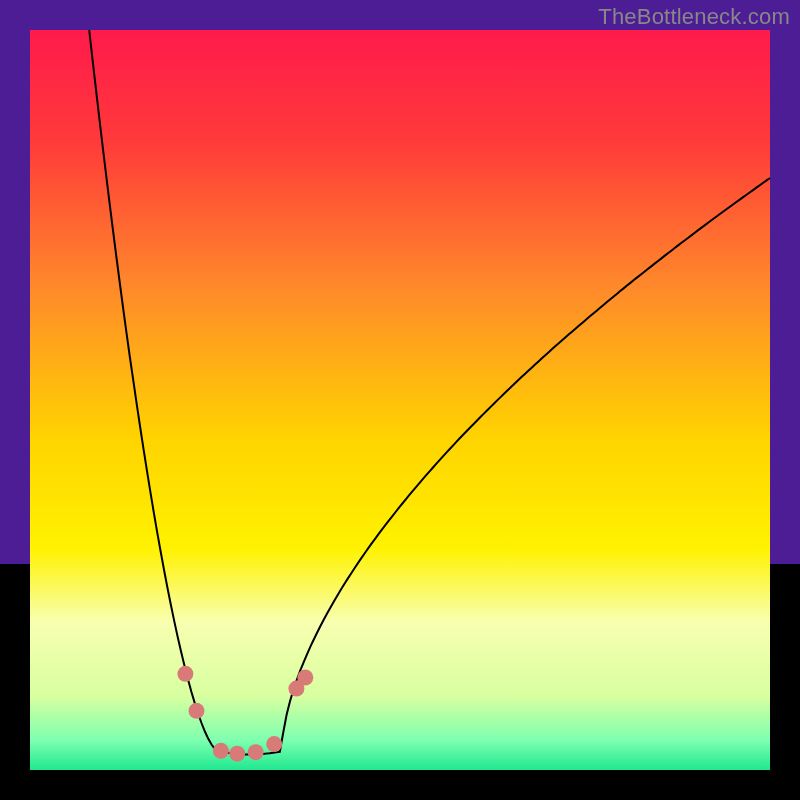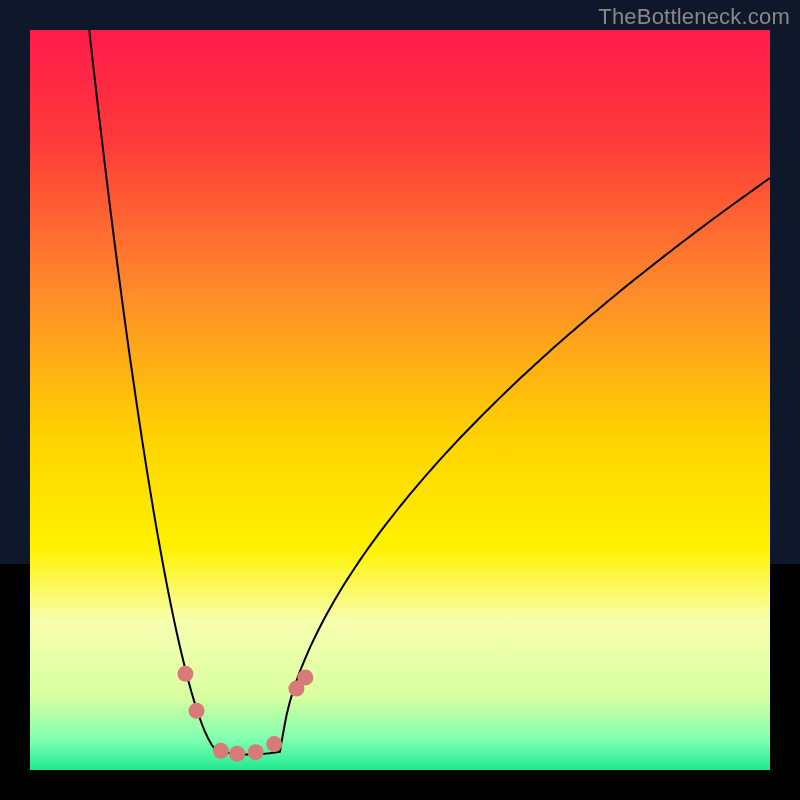--- a/index.html
+++ b/index.html
@@ -7,21 +7,21 @@
     padding: 0;
     width: 800px;
     height: 800px;
     background: #000;
     overflow: hidden;
   }
   .frame {
     position: relative;
     width: 800px;
     height: 564px;
-    background: #0f172a;
+    background: #4c1d95;
   }
   .watermark {
     position: absolute;
     top: 4px;
     right: 10px;
     color: #888;
     font-family: Arial, Helvetica, sans-serif;
     font-size: 22px;
     letter-spacing: 0.2px;
     z-index: 5;

